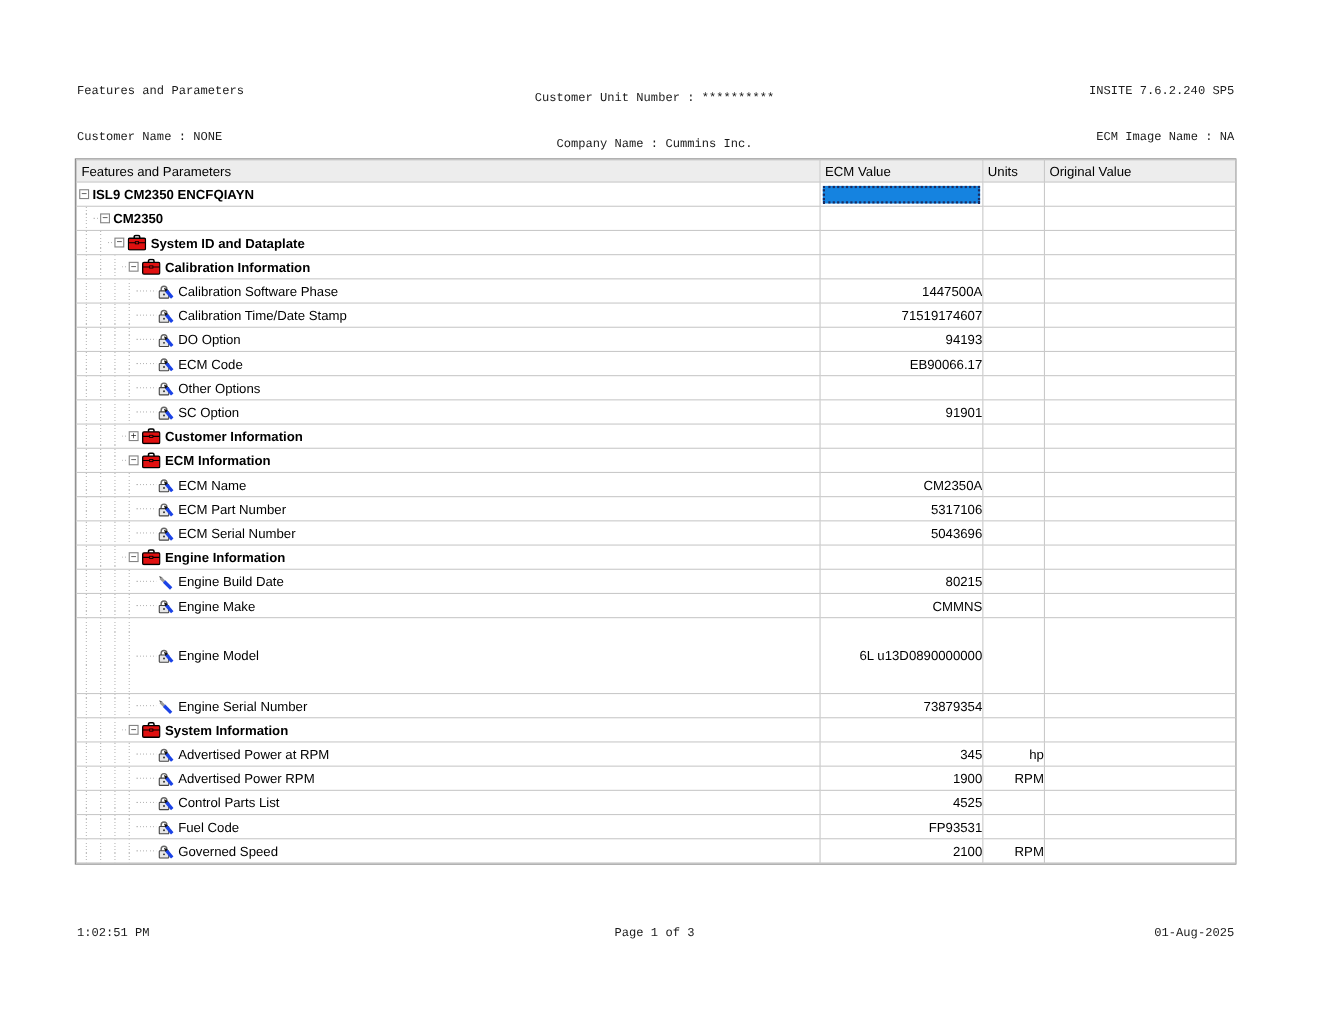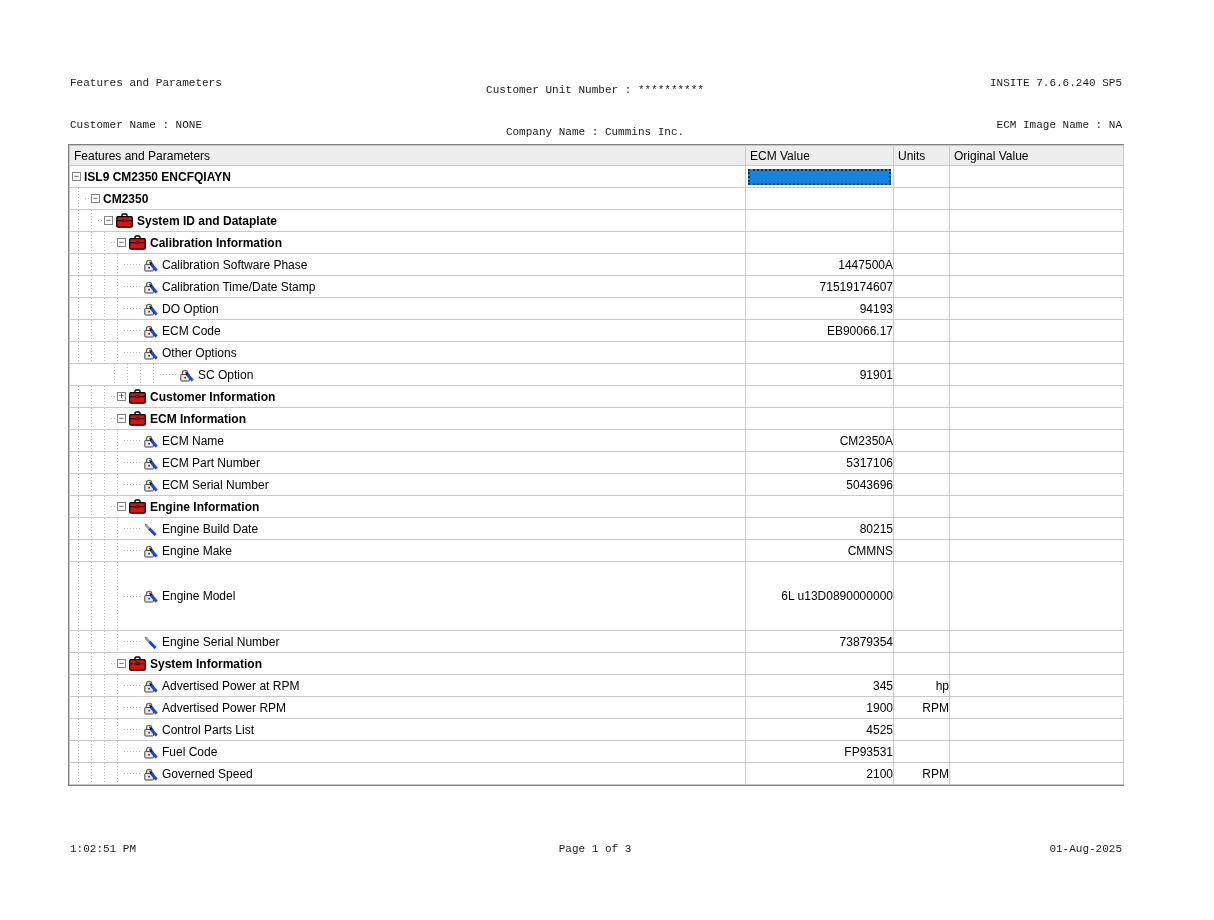--- a/index.html
+++ b/index.html
@@ -50,21 +50,21 @@
   <div class="hdr-left mono">
     <div>Features and Parameters</div>
     <div>Customer Name : NONE</div>
     <div>Work Order Name : NA</div>
   </div>
   <div class="hdr-center mono">
     <div>Customer Unit Number : **********</div>
     <div>Company Name : Cummins Inc.</div>
   </div>
   <div class="hdr-right mono">
-    <div>INSITE 7.6.6.240 SP5</div>
+    <div>INSITE 7.6.2.240 SP5</div>
     <div>ECM Image Name : NA</div>
   </div>
 
   <div class="table-wrap">
     <table class="tree">
       <colgroup>
         <col style="width:676px">
           <col style="width:148px">
           <col style="width:56px">
           <col style="width:174px">
@@ -263,21 +263,21 @@
                   </svg>
                 </span>
                 <span class="lbl">Other Options</span>
               </div>
             </td>
             <td class="c-ecm"></td>
             <td class="c-units"></td>
             <td class="c-orig"></td>
           </tr>
           <tr style="height: 21px;">
-            <td class="c-label" style="height: 21px; padding-left: 36px;">
+            <td class="c-label" style="height: 21px;">
               <div class="tree-cell">
                 <span class="guide"></span>
                 <span class="guide"></span>
                 <span class="guide"></span>
                 <span class="guide"></span>
                 <span class="connector" style="width: 18px;"></span>
                 <span class="node-icon">
                   <svg width="16" height="16" viewBox="0 0 16 16">
                     <path d="M4.5 8 V5.9 a2.6 2.6 0 0 1 5.2 0 V8" fill="none" stroke="#666" stroke-width="1.3"></path>
                     <rect x="2.8" y="7.4" width="8.6" height="6.6" rx="0.6" fill="#e6e6e6" stroke="#444" stroke-width="1"></rect>

